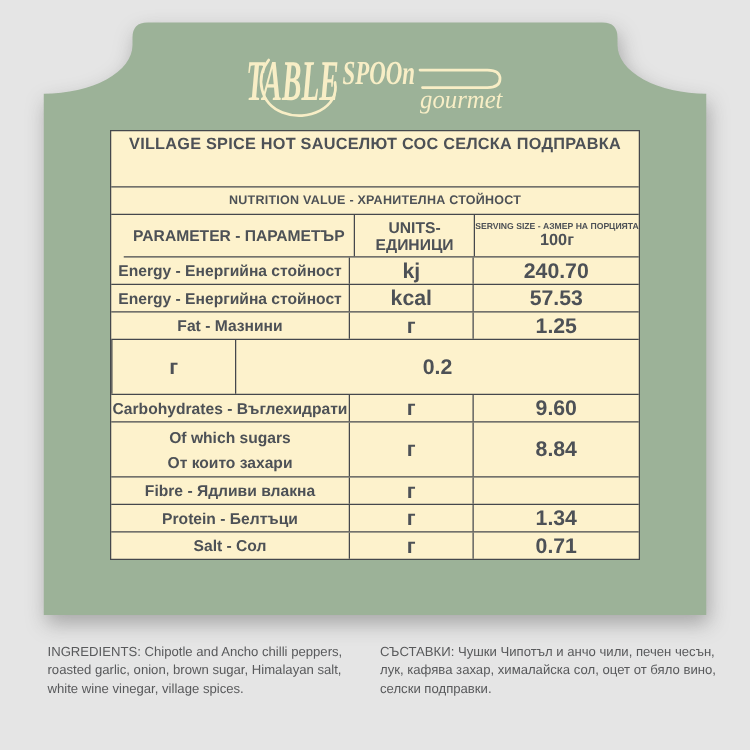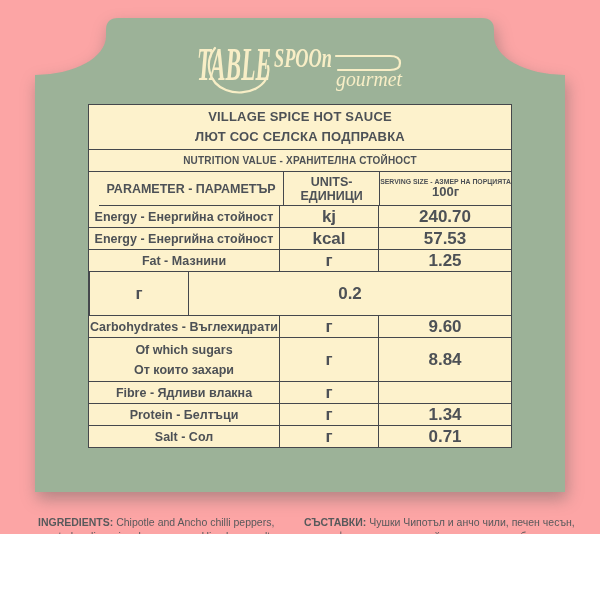--- a/index.html
+++ b/index.html
@@ -1,37 +1,37 @@
 <!DOCTYPE html>
 <html style="--label_green: #9cb298; --table_cream: #fdf2cc; --logo_cream: #f8eec6; --table_border: #45484c; --table_text: #4d5156; --ingredients_text: #58595b;"><head>
 <meta charset="utf-8">
 <style>
   html,body { margin:0; padding:0; background:#ffffff; }
   .stage {
-    position:relative; width:600px; height:534px; overflow:hidden;
-    background:#fca5a5;
+    position:relative; width:600px; height:600px; overflow:hidden;
+    background:#e5e5e5;
     font-family:"Liberation Sans", sans-serif;
   }
   svg.shape { position:absolute; left:0; top:0; }
   .label-path { filter: drop-shadow(2px 7px 8px rgba(90,90,90,0.45)); }
 
   
   .logo { position:absolute; left:188px; top:22px; }
 
   
   .nt-table {
     position:absolute; left:88px; top:104px; width:424px;
     background: var(--table_cream);
     border:1.5px solid var(--table_border);
     box-sizing:border-box;
     color: var(--table_text);
     font-weight:bold; text-align:center;
   }
   .t-title {
-    height:44px; display:flex; flex-direction:column; justify-content:center;
+    height:44px; display:flex; flex-direction:row; justify-content:center;
     border-bottom:1.5px solid var(--table_border);
     font-size:13px; line-height:1.55; letter-spacing:0.2px;
   }
   .t-section {
     height:21px; display:flex; align-items:center; justify-content:center;
     border-bottom:1.5px solid var(--table_border);
     font-size:10px; letter-spacing:0.2px;
   }
   .t-head { display:flex; height:33px; border-bottom:1.5px solid var(--table_border);margin-left:10px; }
   .cell {
@@ -50,21 +50,21 @@
   .trow:last-child { border-bottom:none; }
   .trow .cell { font-size:12.5px; line-height:1.6; }
   .trow .c2, .trow .c3 { font-size:17px; }
 
   
   .ing {
     position:absolute; top:504px;
     font-size:10.5px; line-height:14.5px;
     color: var(--ingredients_text); font-weight:normal;
   }
-  .ing b { font-weight:bold; }
+  .ing b { font-weight:normal; }
   .ing.en { left:38px;  width:240px; }
   .ing.bg { left:304px; width:274px; }
 </style>
 </head>
 <body>
 
 <div class="stage">
 
   <svg class="shape" width="600" height="600" viewBox="0 0 600 600">
     <path class="label-path" d="M 118 18

